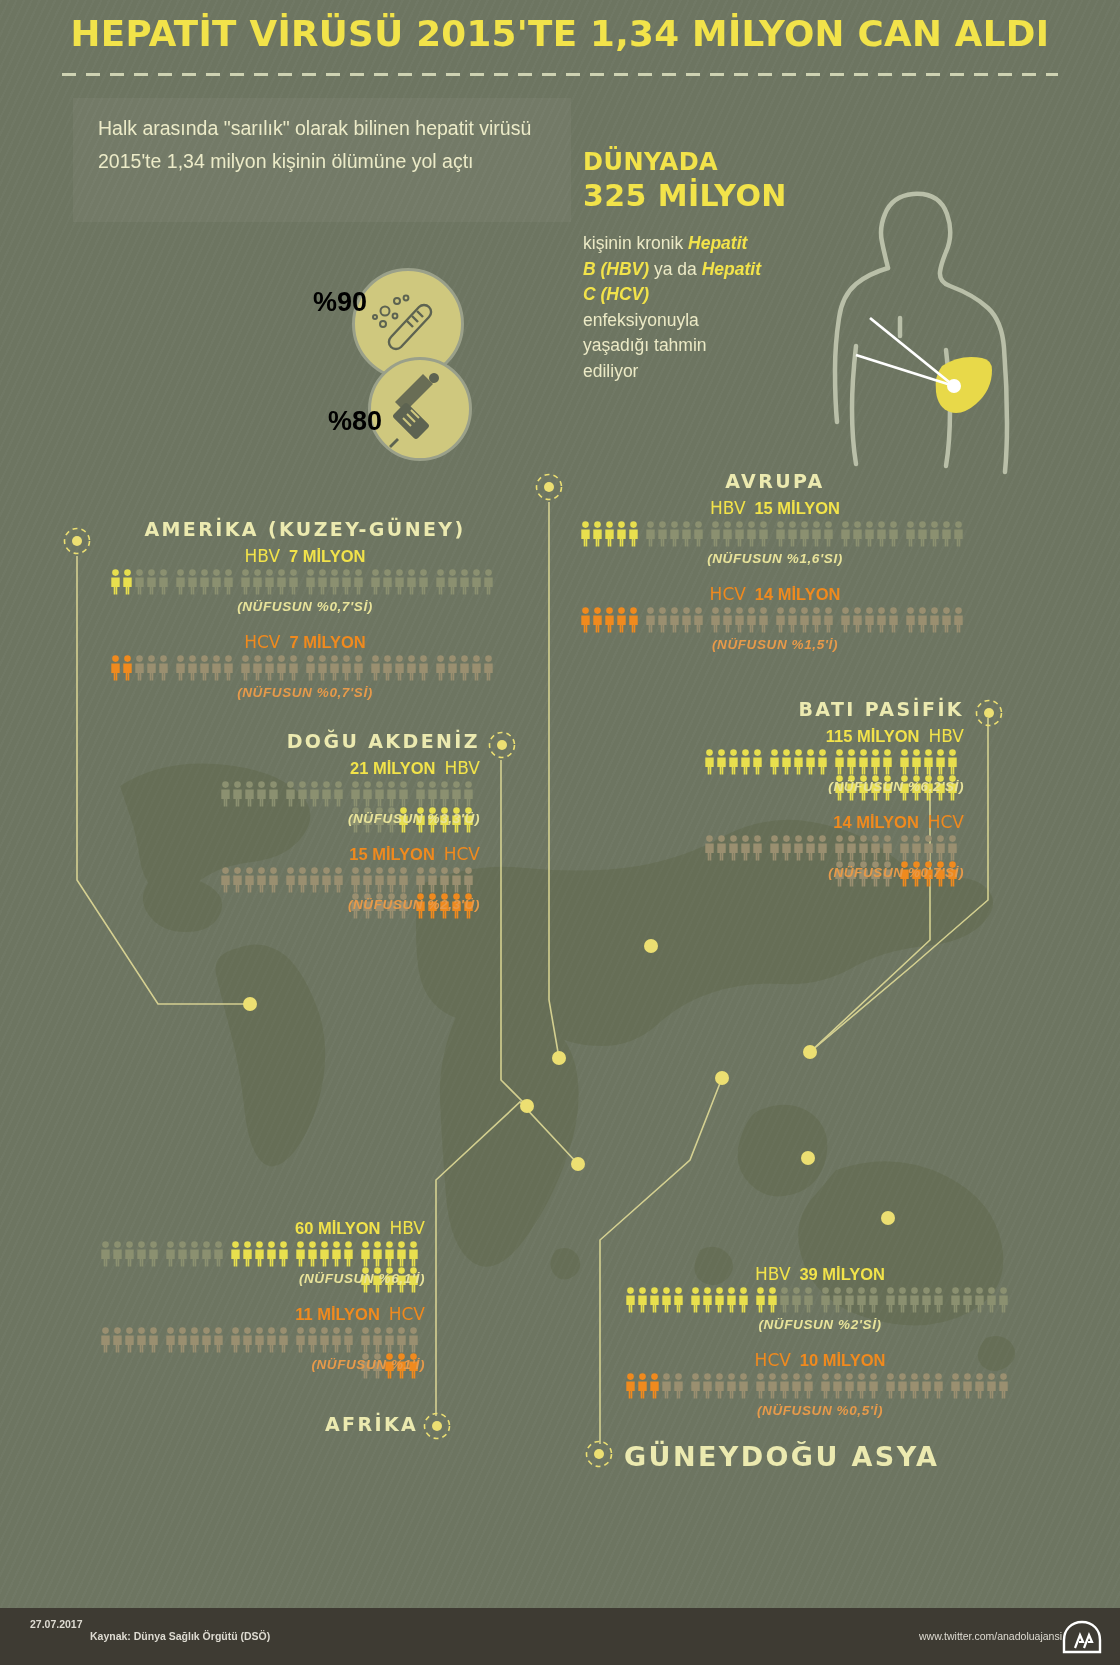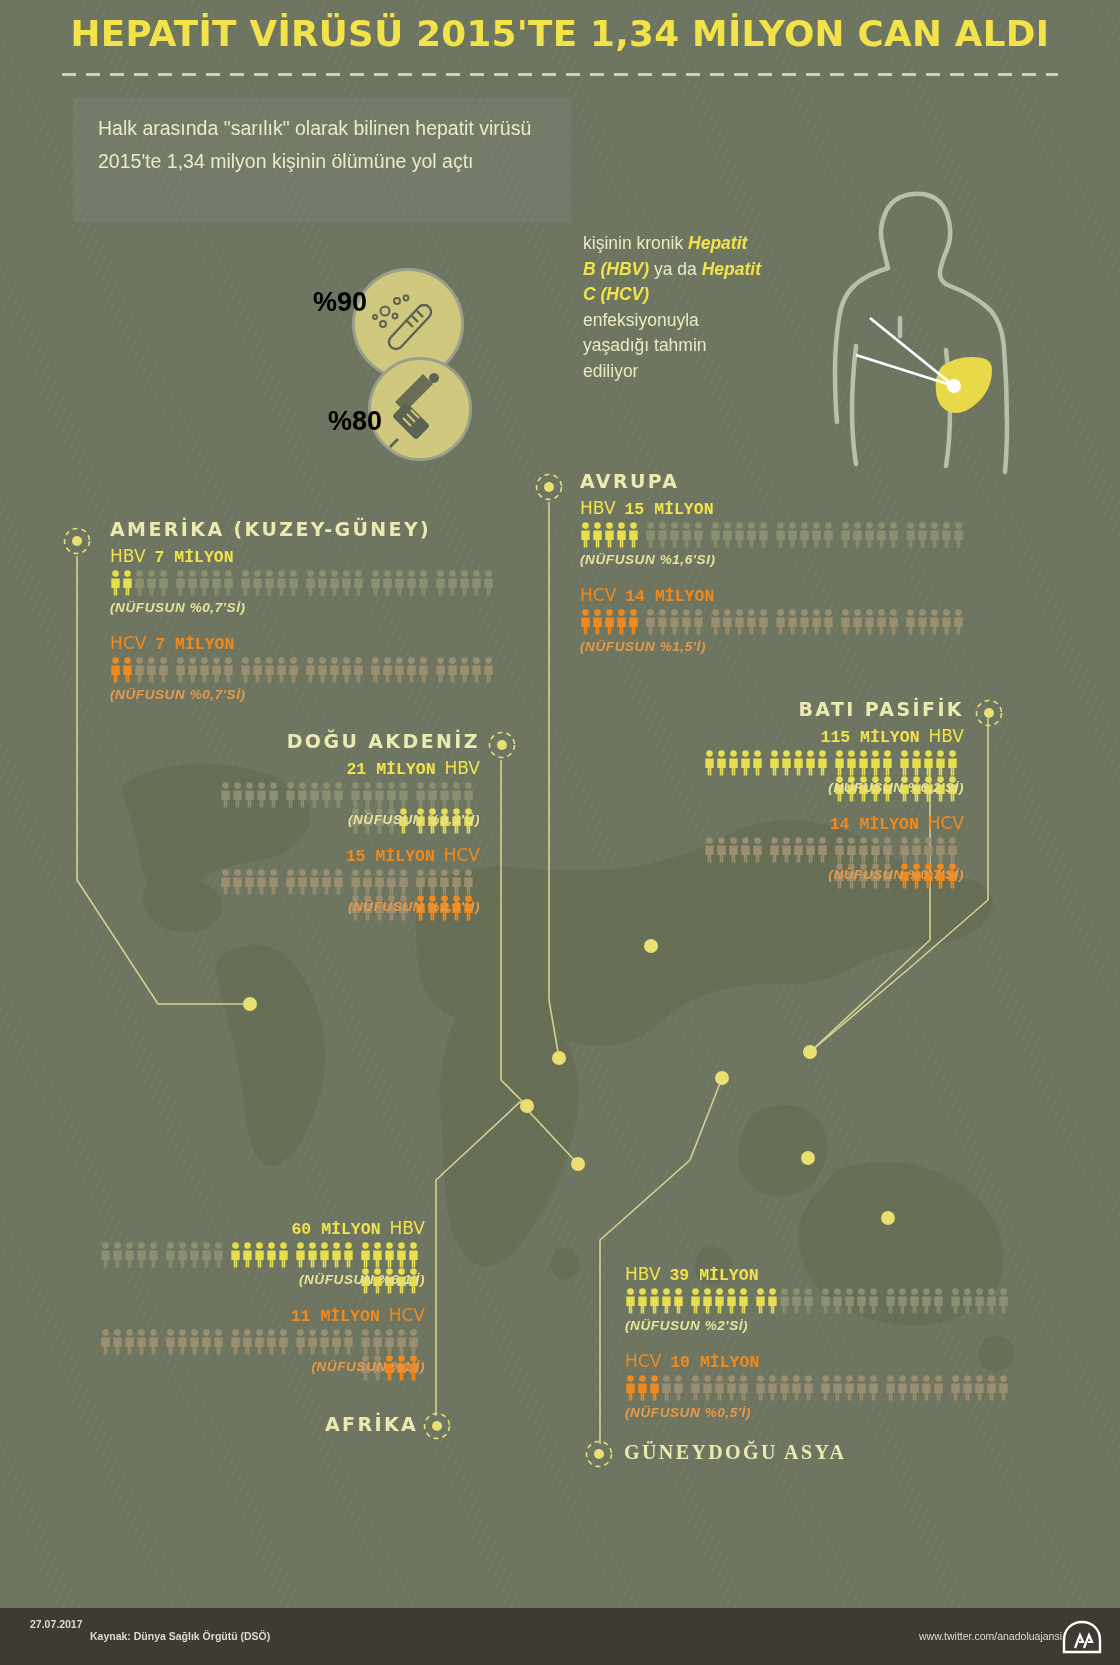--- a/index.html
+++ b/index.html
@@ -60,30 +60,30 @@
   #worldtext{position:absolute;left:583px;top:231px;width:180px;font-size:17.5px;line-height:25.5px;color:#eceac6;}
   #worldtext i{font-style:italic;font-weight:bold;color:#f2e34a;}
 
   
   #map{position:absolute;left:0;top:690px;width:1120px;height:760px;opacity:.30;}
 
   
   #lines{position:absolute;inset:0;}
 
   
-  .region{position:absolute;}
+  .region{position:absolute;text-align:center;}
   .rname{
     font-size:19px;font-weight:bold;letter-spacing:2.4px;color:#eceab0;
     font-family:"DejaVu Sans",sans-serif;white-space:nowrap;
   }
   .vrow{margin-top:6px;white-space:nowrap;}
   .vlabel{font-size:17px;font-weight:normal;font-family:"DejaVu Sans",sans-serif;}
   .vlabel.hbv{color:#f2e34a;}
   .vlabel.hcv{color:#f08a1e;}
-  .vval{font-size:16.5px;font-weight:bold;font-family:Liberation Mono, monospace;}
+  .vval{font-size:16.5px;font-weight:bold;font-family:Liberation Sans, sans-serif;}
   .vval.hbv{color:#f2e34a;}
   .vval.hcv{color:#f08a1e;}
   .pct{font-size:13.5px;font-style:italic;font-weight:bold;letter-spacing:.6px;margin-top:4px;}
   .pct.hbv{color:#e8e39a;}
   .pct.hcv{color:#e79a4a;}
   .icons{line-height:0;margin-top:3px;height:26px;}
   .icons svg{display:inline-block;vertical-align:top;margin-right:1px;}
   .grp{display:inline-block;margin-right:5px;}
   .ralign{text-align:right;}
 
@@ -141,20 +141,24 @@
         <line x1="40" y1="50" x2="48" y2="58"></line>
           <line x1="36" y1="54" x2="44" y2="62"></line>
         <line x1="32" y1="58" x2="40" y2="66"></line>
       </g>
       <path d="M58 18 a5 5 0 1 1 0 .1 Z" fill="#5d6351"></path>
     </svg>
   </div>
   <div class="pctlabel" id="lbl90">%90</div>
   <div class="pctlabel" id="lbl80">%80</div>
 
+  <div id="worldhead">
+    <div class="l1">DÜNYADA</div>
+    <div class="l2">325 MİLYON</div>
+  </div>
   <div id="worldtext">
     <span>kişinin kronik </span><i>Hepatit B (HBV)</i><span> ya da </span><i>Hepatit C (HCV)</i><span> enfeksiyonuyla yaşadığı tahmin ediliyor</span>
   </div>
 
   <svg style="position:absolute;left:760px;top:150px;width:270px;height:330px;" viewBox="0 0 270 330">
     <g fill="none" stroke="#b9bfa8" stroke-width="4.5" stroke-linejoin="round" stroke-linecap="round">
       <path d="M128 118 q-4 -16 -6 -26 q-3 -14 3 -28 q7 -18 28 -20 q26 -2 34 20 q7 20 -1 38 q-5 12 -6 20
                q-1 10 10 14 q24 9 38 22 q14 13 16 40 q3 38 3 76 q0 26 -2 48"></path>
       <path d="M128 118 q-20 6 -32 16 q-14 12 -17 34 q-4 26 -4 52 q0 30 2 52"></path>
       <path d="M96 196 q-4 36 -4 62 q0 32 4 56"></path>
@@ -1367,21 +1371,21 @@
   <svg class="pin" style="left:423px; top:1412px;" viewBox="0 0 28 28">
       <circle cx="14" cy="14" r="12.5" fill="none" stroke="#ecdf72" stroke-width="1.6" stroke-dasharray="5 4"></circle>
       <circle cx="14" cy="14" r="5" fill="#ecdf72"></circle>
     </svg>
   <svg class="pin" style="left:585px; top:1440px;" viewBox="0 0 28 28">
       <circle cx="14" cy="14" r="12.5" fill="none" stroke="#ecdf72" stroke-width="1.6" stroke-dasharray="5 4"></circle>
       <circle cx="14" cy="14" r="5" fill="#ecdf72"></circle>
     </svg>
 
   <div class="rname" style="position:absolute;left:325px;top:1413px;">AFRİKA</div>
-  <div class="rname" style="position:absolute;left:624px;top:1441px;font-size:20px;font-family:Liberation Serif, serif;">GÜNEYDOĞU ASYA</div>
+  <div class="rname" style="position:absolute;left:624px;top:1441px;font-size:27px;">GÜNEYDOĞU ASYA</div>
 
   <div id="footer">
     <div id="fdate">27.07.2017</div>
     <div id="fsrc">Kaynak: Dünya Sağlık Örgütü (DSÖ)</div>
     <div id="ftw">www.twitter.com/anadoluajansi</div>
     <svg id="aalogo" viewBox="0 0 40 34">
       <path d="M20 2 C9 2 2 10 2 20 v12 h36 V20 C38 10 31 2 20 2 Z" fill="none" stroke="#fff" stroke-width="2.4"></path>
       <path d="M13 28 l5 -13 3 7 h-4" fill="none" stroke="#fff" stroke-width="2.2"></path>
       <path d="M22 28 l5 -13 3 7 h-4" fill="none" stroke="#fff" stroke-width="2.2"></path>
     </svg>

